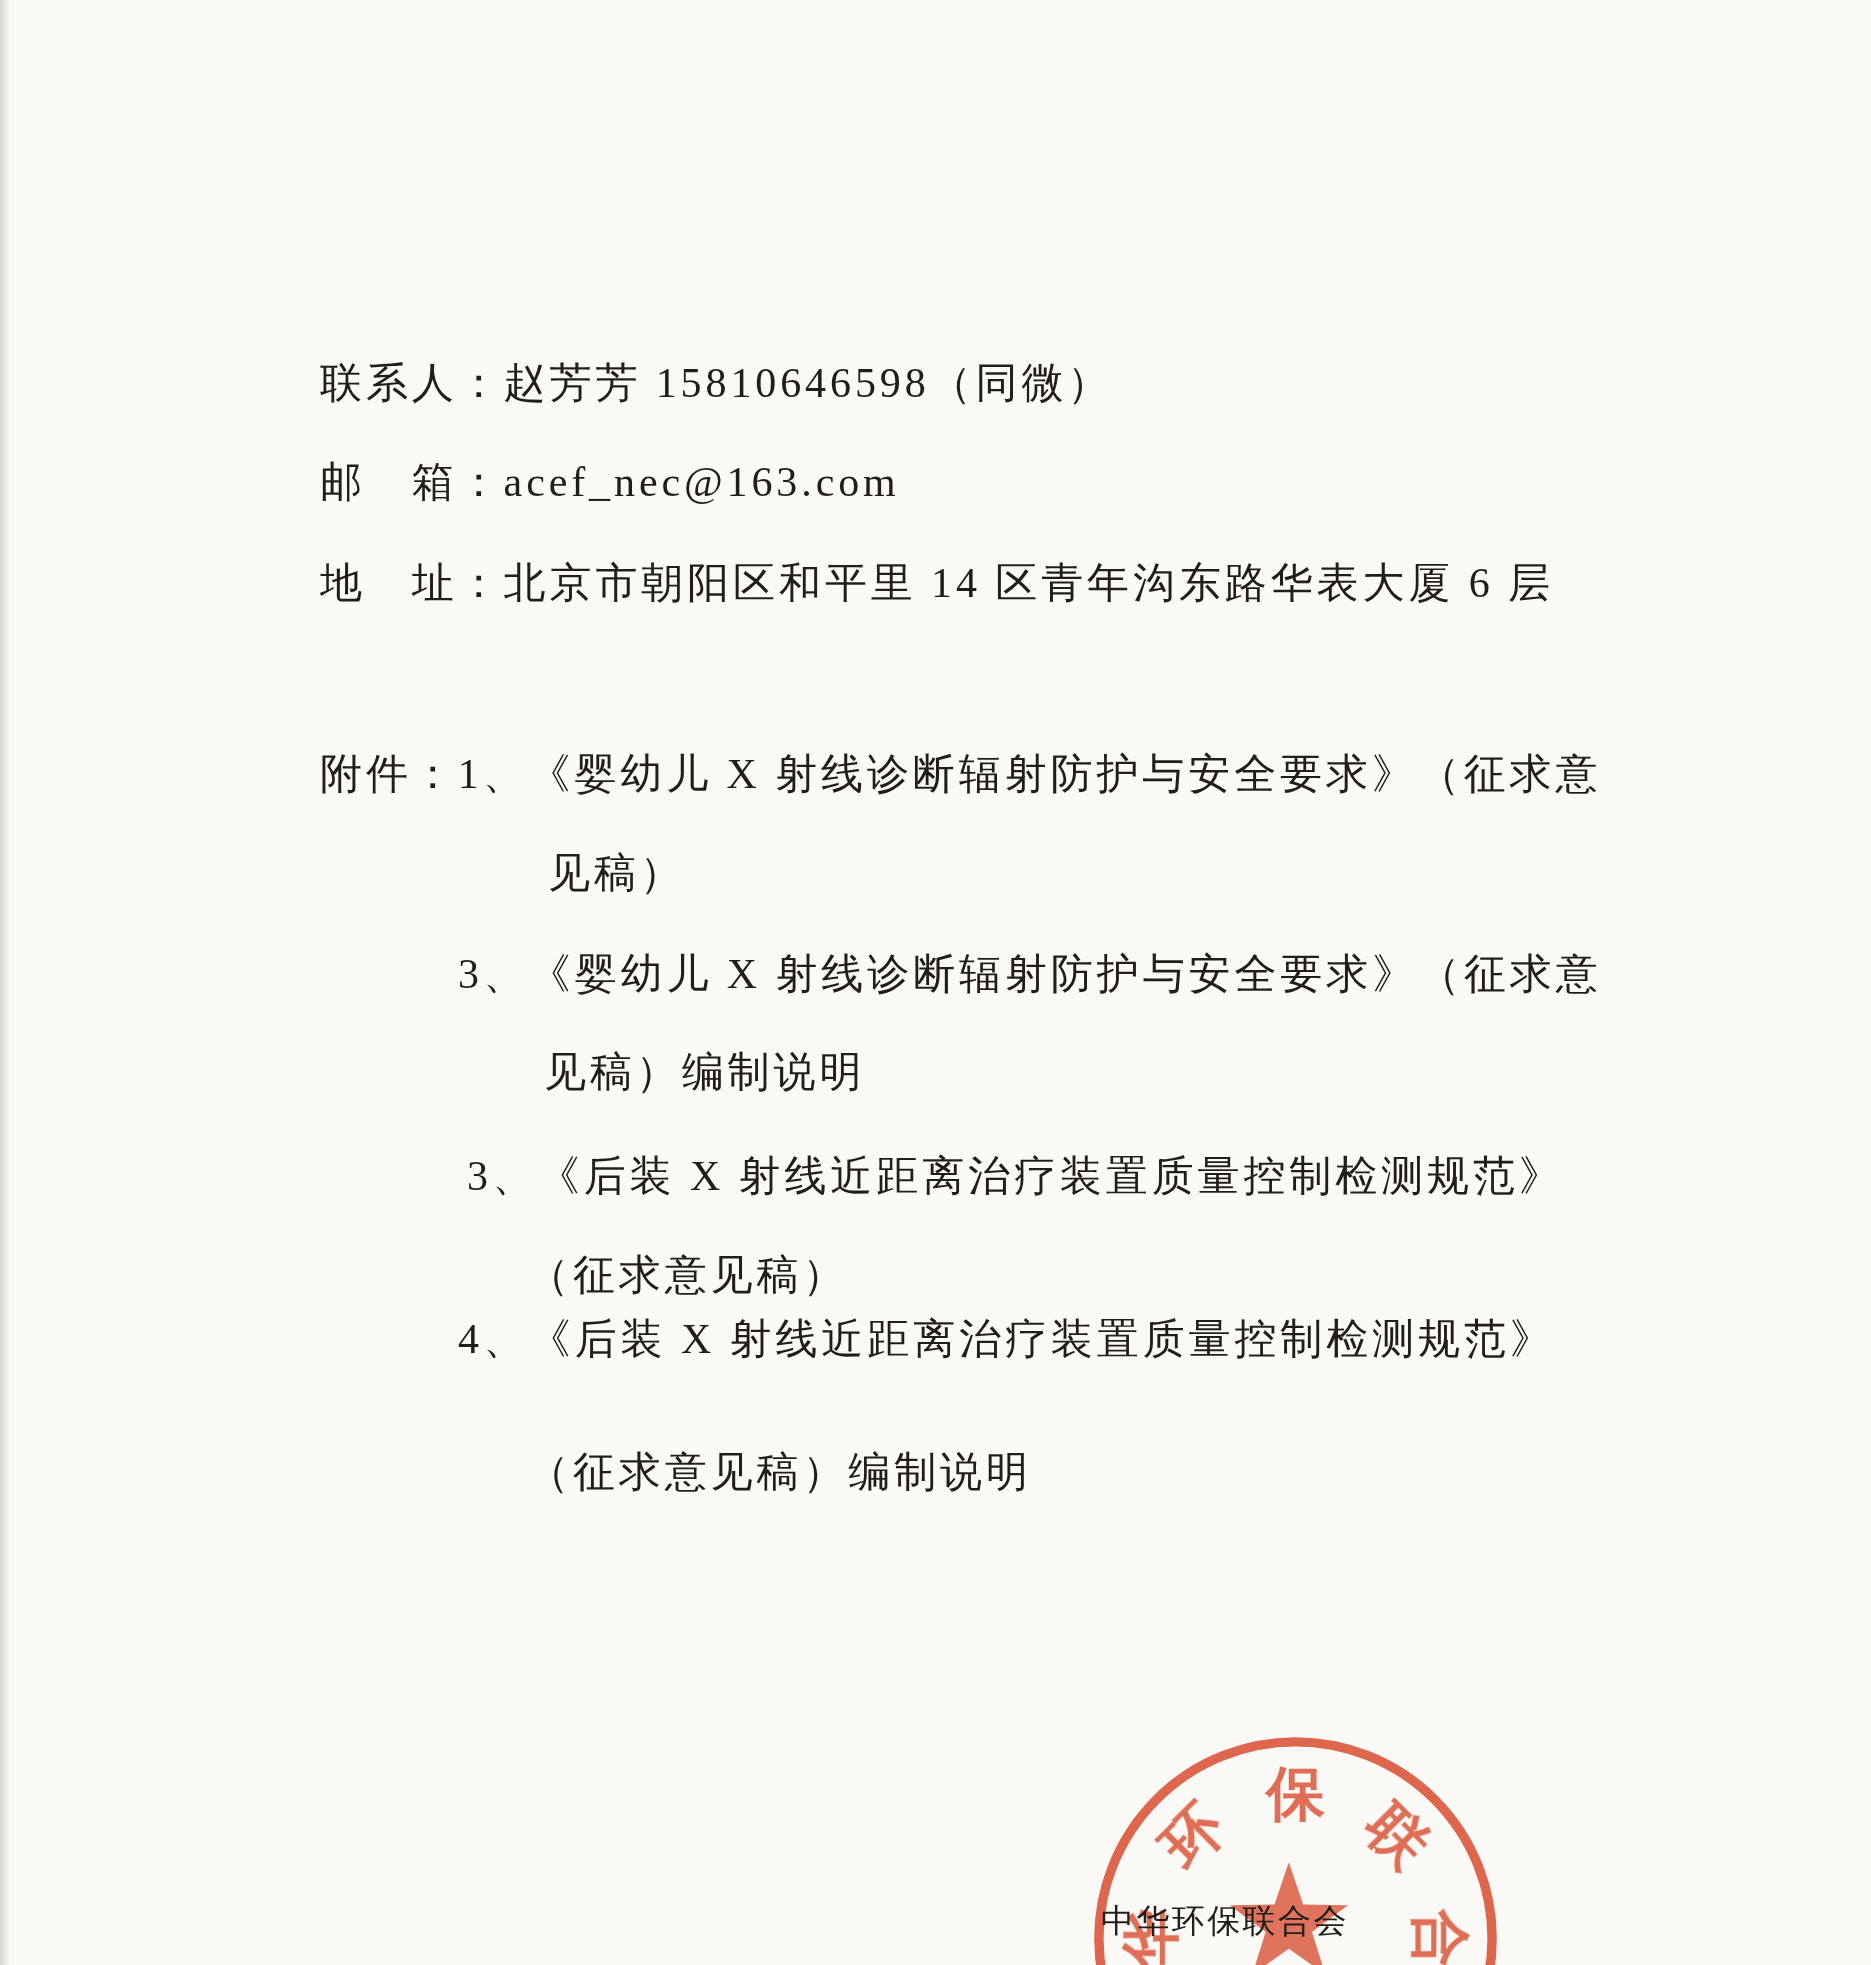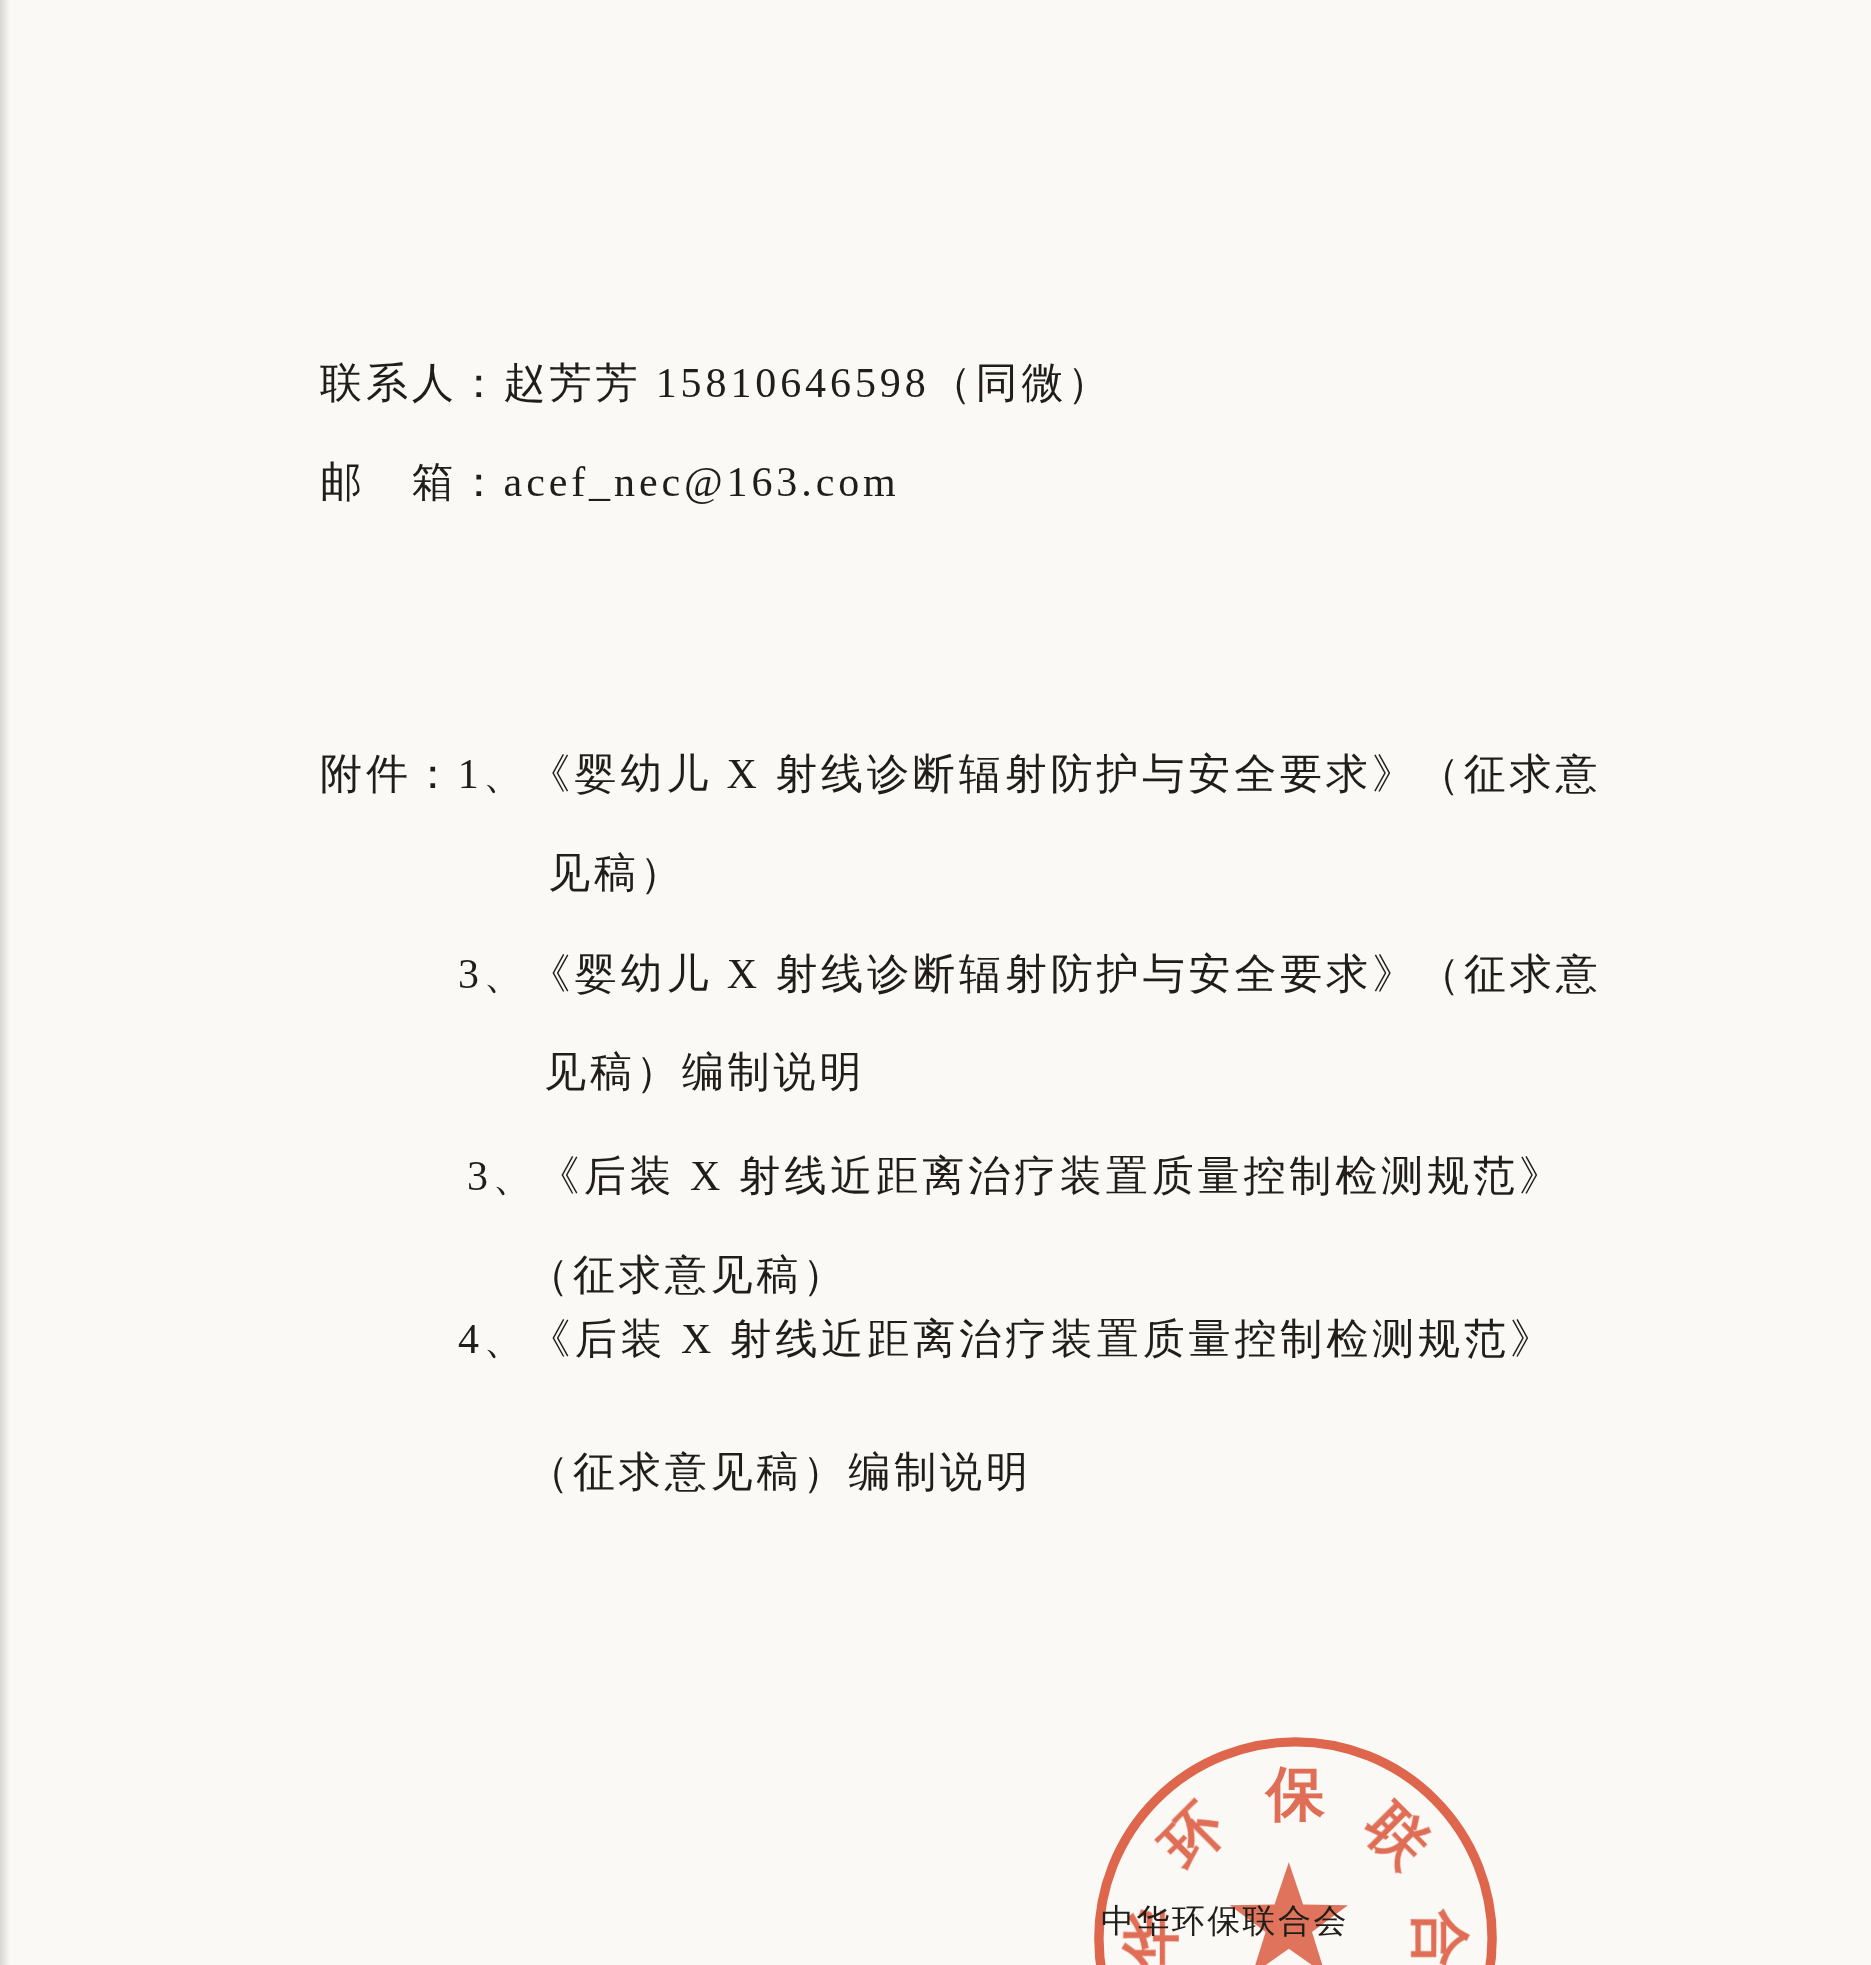--- a/index.html
+++ b/index.html
@@ -50,20 +50,21 @@
   }
 </style>
 </head>
 <body>
 
 <div class="page">
   <div class="scan-edge"></div>
 
   <div class="line contact-person">联系人：赵芳芳 15810646598（同微）</div>
   <div class="line contact-email">邮　箱：acef_nec@163.com</div>
+  <div class="line contact-address">地　址：北京市朝阳区和平里 14 区青年沟东路华表大厦 6 层</div>
 
   <div class="line att-0">附件：1、《婴幼儿 X 射线诊断辐射防护与安全要求》（征求意</div>
   <div class="line att-1">见稿）</div>
   <div class="line att-2">3、《婴幼儿 X 射线诊断辐射防护与安全要求》（征求意</div>
   <div class="line att-3">见稿）编制说明</div>
   <div class="line att-4">3、《后装 X 射线近距离治疗装置质量控制检测规范》</div>
   <div class="line att-5">（征求意见稿）</div>
   <div class="line att-6">4、《后装 X 射线近距离治疗装置质量控制检测规范》</div>
   <div class="line att-7">（征求意见稿）编制说明</div>
 

